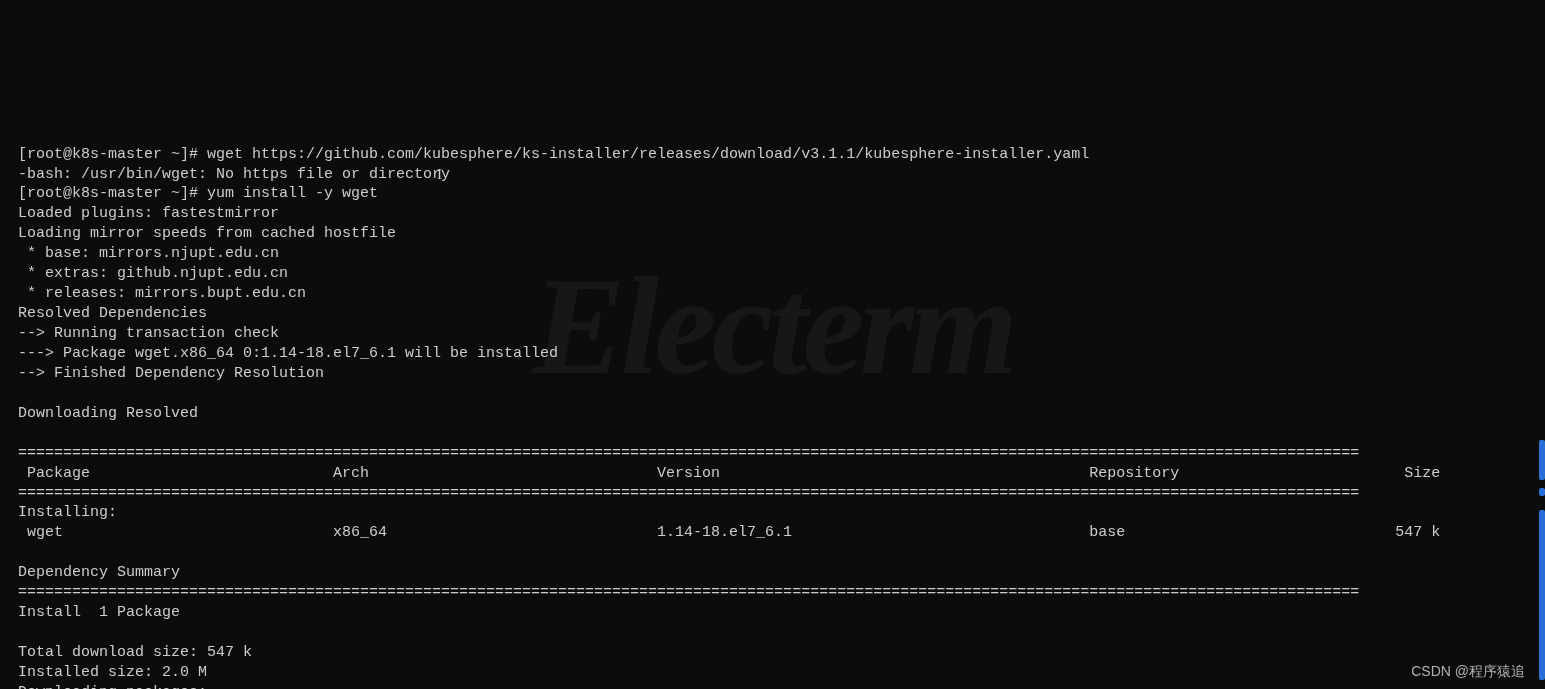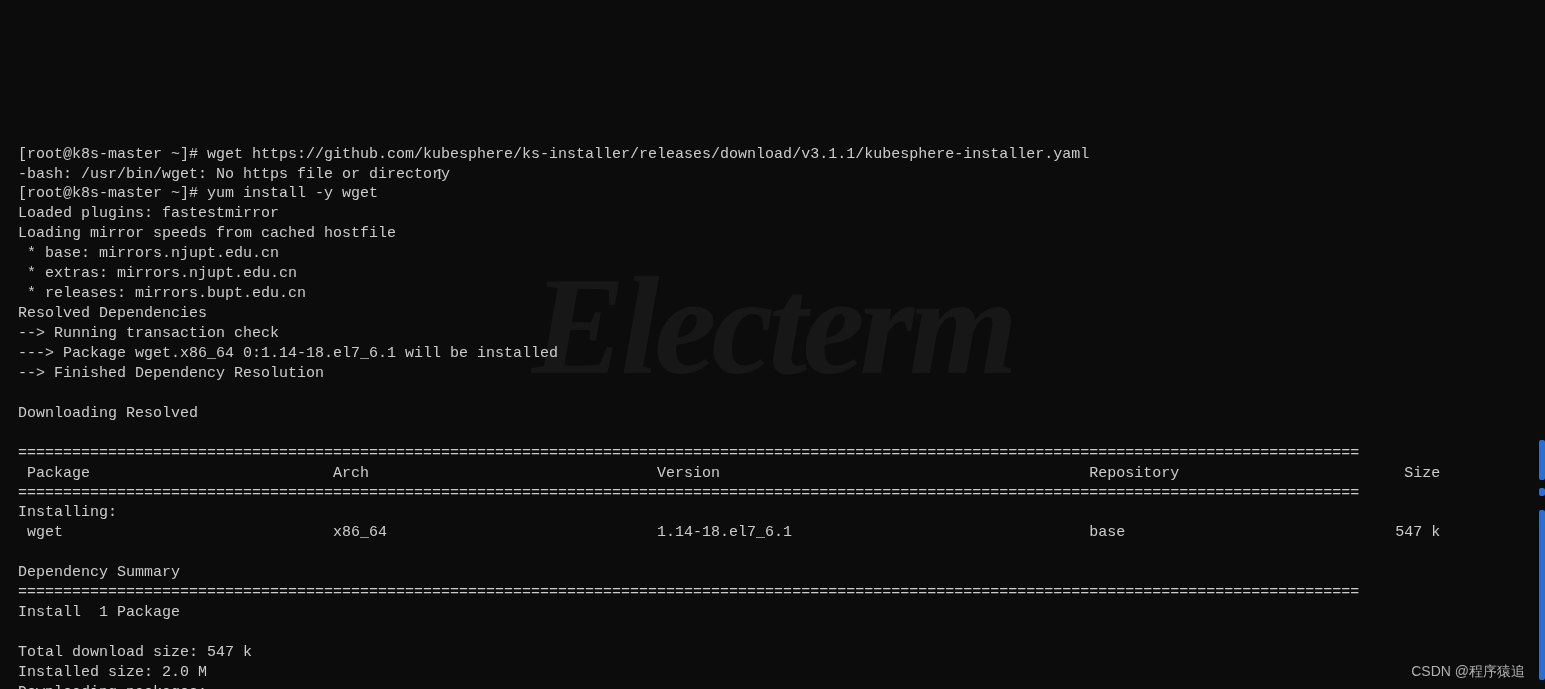--- a/index.html
+++ b/index.html
@@ -81,21 +81,21 @@
 
 <div class="watermark">Electerm</div>
 
 <div class="terminal">
 <span>[root@k8s-master ~]# wget https://github.com/kubesphere/ks-installer/releases/download/v3.1.1/kubesphere-installer.yaml</span>
 <span>-bash: /usr/bin/wget: No https file or directory</span>
 <span>[root@k8s-master ~]# yum install -y wget</span>
 <span>Loaded plugins: fastestmirror</span>
 <span>Loading mirror speeds from cached hostfile</span>
 <span> * base: mirrors.njupt.edu.cn</span>
-<span> * extras: mirrors.njupt.edu.cn</span>
+<span> * extras: github.njupt.edu.cn</span>
 <span> * releases: mirrors.bupt.edu.cn</span>
 <span>Resolved Dependencies</span>
 <span>--&gt; Running transaction check</span>
 <span>---&gt; Package wget.x86_64 0:1.14-18.el7_6.1 will be installed</span>
 <span>--&gt; Finished Dependency Resolution</span>
 <span></span>
 <span>Downloading Resolved</span>
 <span></span>
 <span>=====================================================================================================================================================</span>
 <span> Package                           Arch                                Version                                         Repository                         Size</span>

